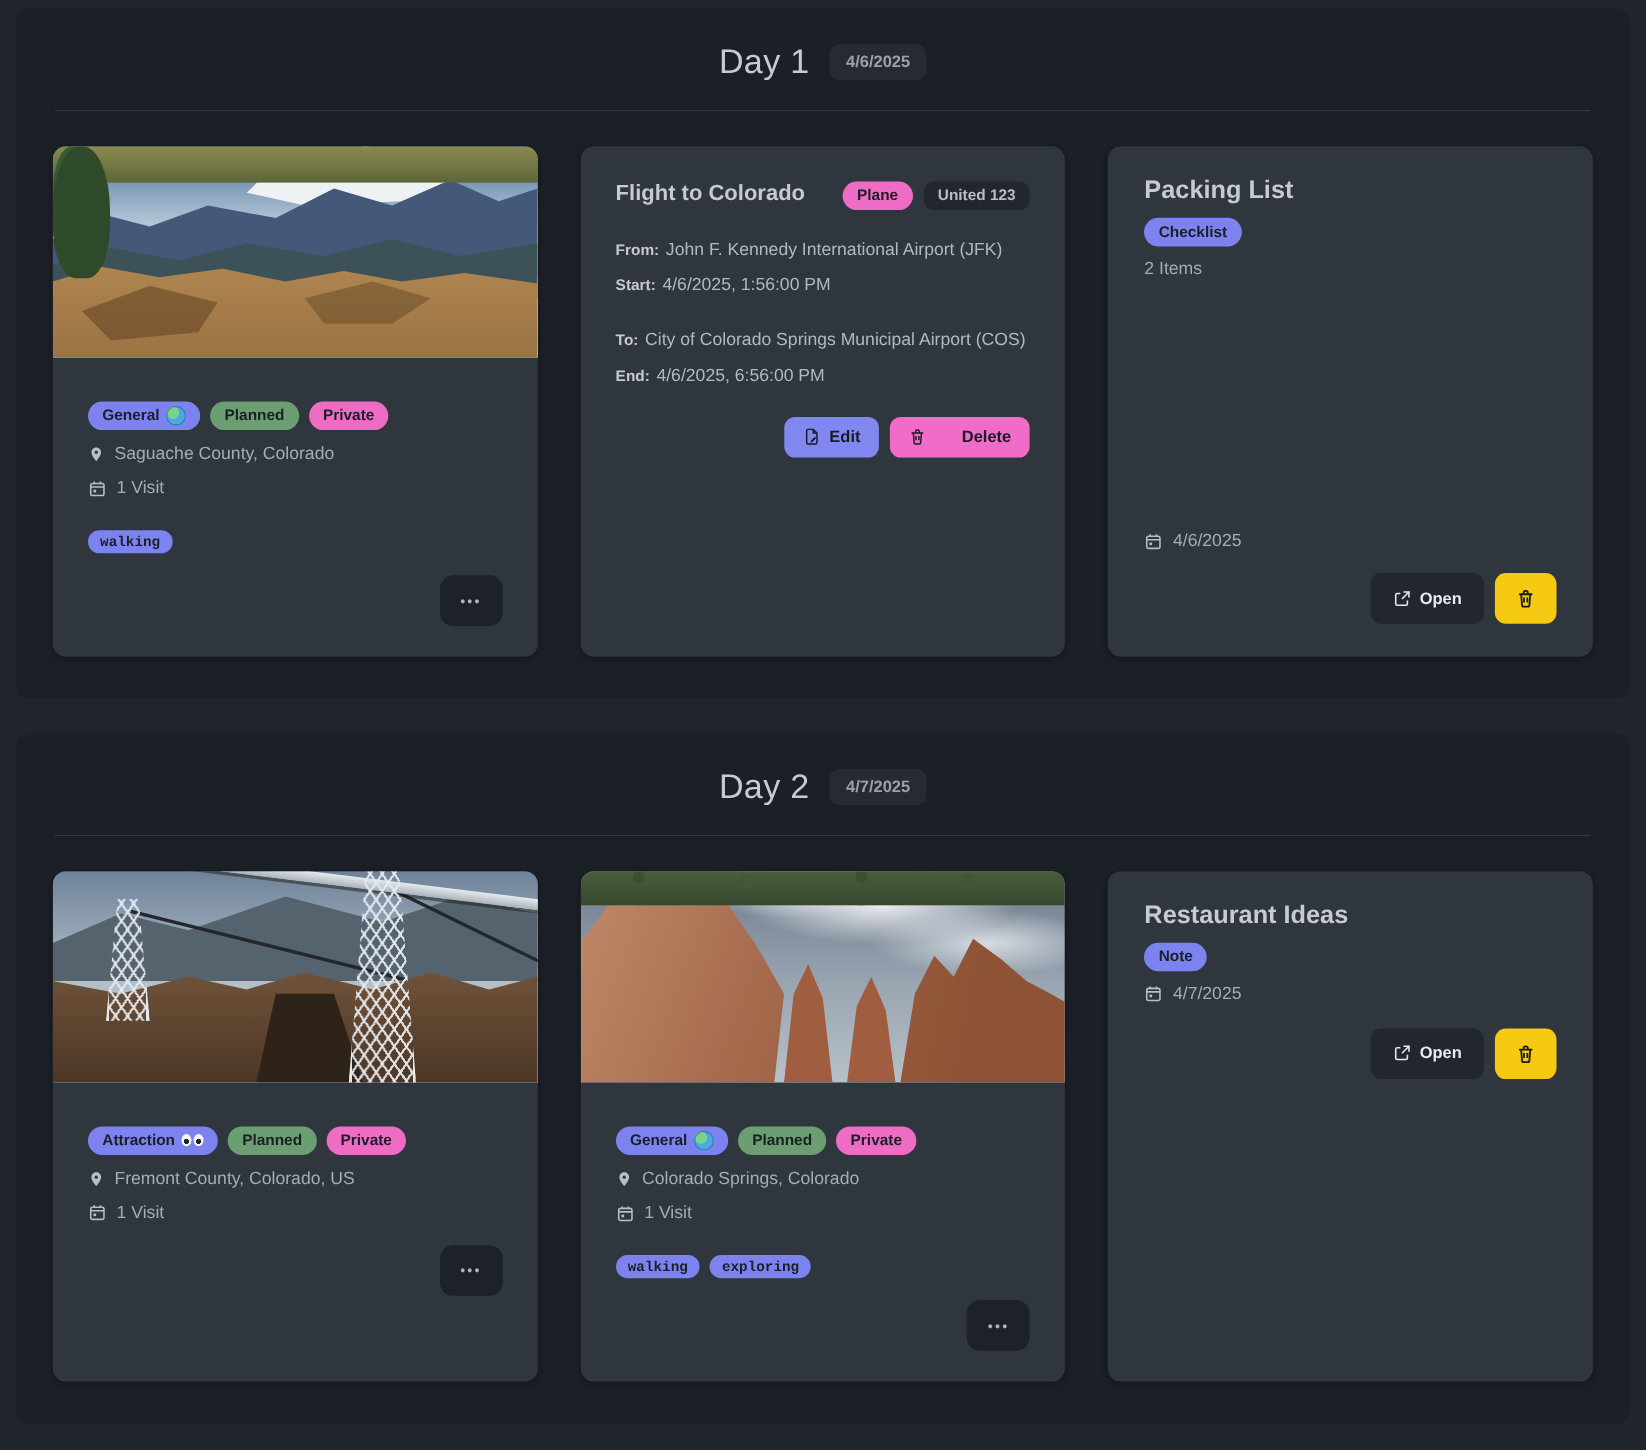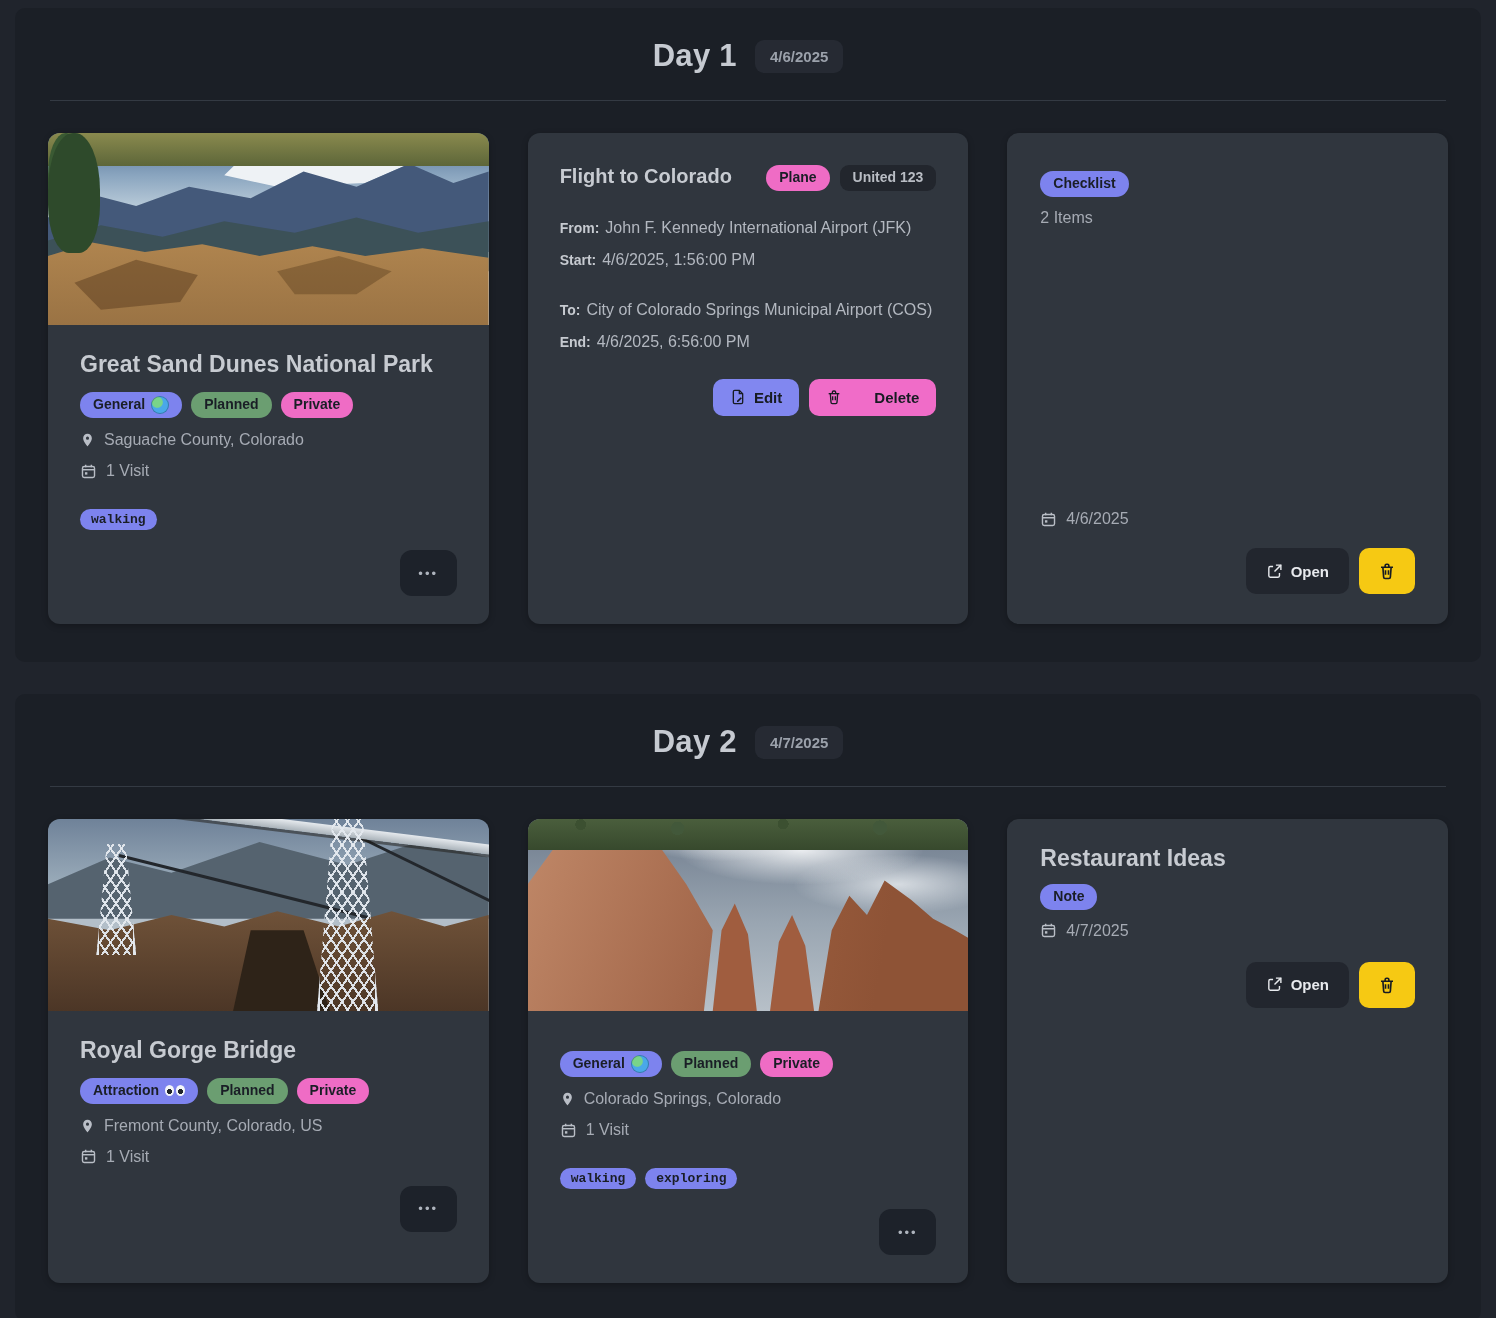--- a/index.html
+++ b/index.html
@@ -16,21 +16,21 @@
     border-radius:10px;
     margin:0 15px;
     padding:30px 0 38px;
   }
   .day-section.first { margin-top:8px; }
   .day-section.second { margin-top:32px; }
 
   .day-header {
     display:flex; align-items:center; justify-content:center; gap:18px;
   }
-  .day-title { font-size:31px; font-weight:700; color:#c6cad1; letter-spacing:.3px; }
+  .day-title { font-size:31px; font-weight:400; color:#c6cad1; letter-spacing:.3px; }
   .day-date {
     background:#262a33; color:#9ba1ab; font-size:15px; font-weight:700;
     padding:8px 15px; border-radius:9px;
   }
   .day-divider { border:none; border-top:1px solid #343a43; margin:26px 35px 0; }
 
   .cards {
     display:grid; grid-template-columns:repeat(3,1fr); gap:39px;
     padding:0 33px; margin-top:32px; align-items:stretch;
   }
@@ -193,21 +193,20 @@
         <div class="sd-far"></div>
         <div class="sd-near"></div>
         <div class="sd-dunes"></div>
         <div class="sd-shadow"></div>
         <div class="sd-shadow2"></div>
         <div class="sd-grass"></div>
         <div class="sd-tree t2"></div>
         <div class="sd-tree t1"></div>
       </div>
       <div class="card-body">
-        <h3 class="card-title">Great Sand Dunes National Park</h3>
         <div class="badge-row">
           <span class="badge purple">
             <span>General</span>
             <span class="icon-globe"></span>
           </span>
           <span class="badge green">Planned</span>
           <span class="badge pink">Private</span>
         </div>
         <div class="meta-row">
           <svg width="15" height="18" viewBox="0 0 24 24" fill="#b9bec6">
@@ -271,20 +270,21 @@
                 <path d="M10 11v6M14 11v6"></path>
               </svg>
             <span>Delete</span>
           </button>
         </div>
       </div>
     </article>
 
     <article class="card">
       <div class="card-body" style="padding:26px 33px 30px;">
+        <h3 class="card-title">Packing List</h3>
         <div class="badge-row" style="margin-top:12px;">
           <span class="badge purple">Checklist</span>
         </div>
         <div class="meta-row" style="margin-top:12px;">
           <span>2 Items</span>
         </div>
         <div class="spacer"></div>
         <div class="meta-row">
           <svg width="17" height="17" viewBox="0 0 24 24" fill="none" stroke="#b9bec6" stroke-width="2">
               <rect x="3.5" y="5" width="17" height="15.5" rx="2.5"></rect>
@@ -332,21 +332,20 @@
         <div class="sb-mtn"></div>
         <div class="sb-rocks"></div>
         <div class="sb-canyon"></div>
         <div class="sb-cable c1"></div>
         <div class="sb-cable c2"></div>
         <div class="sb-deck"></div>
         <div class="sb-tower t1"></div>
         <div class="sb-tower t2"></div>
       </div>
       <div class="card-body">
-        <h3 class="card-title">Royal Gorge Bridge</h3>
         <div class="badge-row">
           <span class="badge purple">
             <span>Attraction</span>
             <span class="icon-eyes">
                 <i></i>
                 <i></i>
               </span>
           </span>
           <span class="badge green">Planned</span>
           <span class="badge pink">Private</span>

